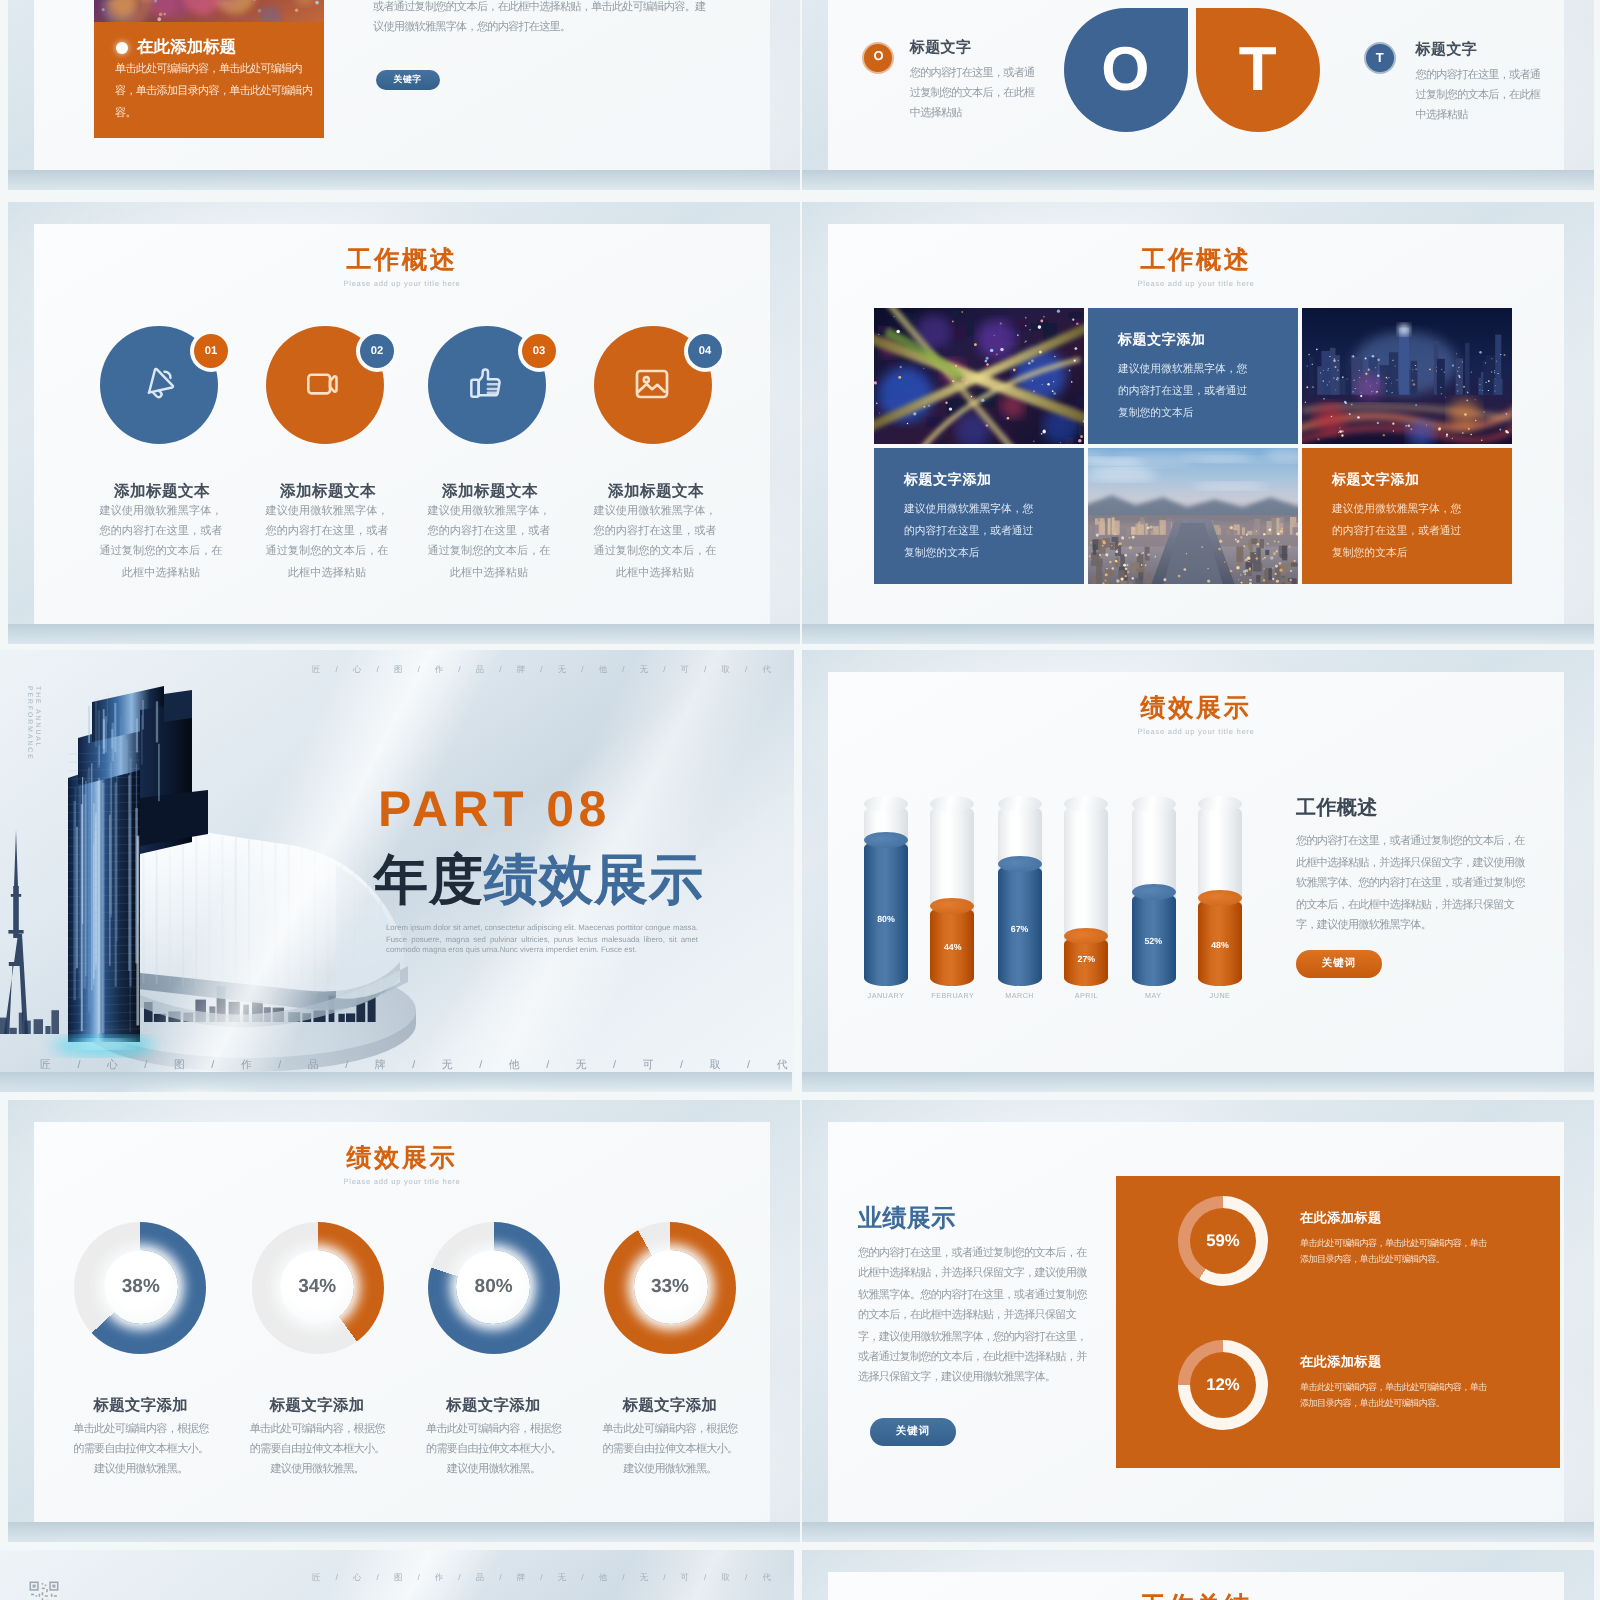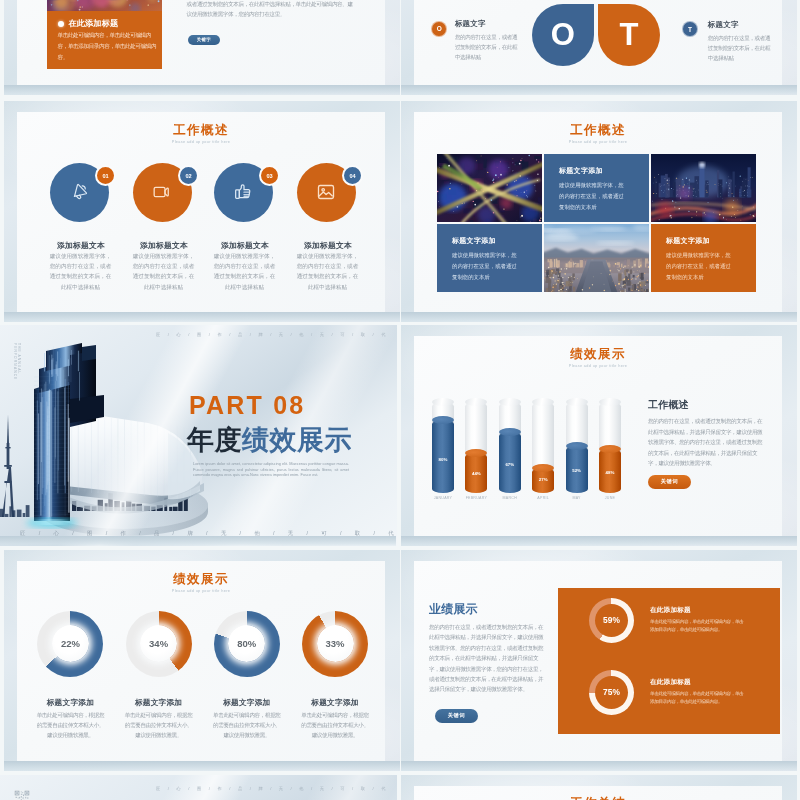--- a/index.html
+++ b/index.html
@@ -1364,21 +1364,21 @@
   <div class="band" style="top:211px"></div>
 </div>
 
 <div class="slide" id="s5">
   <div class="glow"></div>
   <div class="card">
     <div class="t-main" style="top:12px">绩效展示</div>
     <div class="t-sub" style="top:27.5px">Please add up your title here</div>
     <div id="s5items">
           <div class="donut" style="left: 20.4px; top: 49.5px; background: conic-gradient(rgb(63, 107, 155) 0deg, rgb(63, 107, 155) 227deg, rgb(236, 236, 236) 227deg, rgb(236, 236, 236) 360deg);">
-            <div class="hole">22%</div>
+            <div class="hole">38%</div>
           </div>
           <div class="d-h" style="left: 17.4px; top: 137px;">标题文字添加</div>
           <div class="d-p" style="left: 18.9px; top: 149px;">单击此处可编辑内容，根据您的需要自由拉伸文本框大小。建议使用微软雅黑。</div>
           <div class="donut" style="left: 108.6px; top: 49.5px; background: conic-gradient(rgb(202, 98, 22) 0deg, rgb(202, 98, 22) 144deg, rgb(236, 236, 236) 144deg, rgb(236, 236, 236) 360deg);">
             <div class="hole">34%</div>
           </div>
           <div class="d-h" style="left: 105.6px; top: 137px;">标题文字添加</div>
           <div class="d-p" style="left: 107.1px; top: 149px;">单击此处可编辑内容，根据您的需要自由拉伸文本框大小。建议使用微软雅黑。</div>
           <div class="donut" style="left: 196.8px; top: 49.5px; background: conic-gradient(rgb(63, 107, 155) 0deg, rgb(63, 107, 155) 288deg, rgb(236, 236, 236) 288deg, rgb(236, 236, 236) 360deg);">
             <div class="hole">80%</div>
@@ -1402,21 +1402,21 @@
     <div class="s6p">您的内容打在这里，或者通过复制您的文本后，在此框中选择粘贴，并选择只保留文字，建议使用微软雅黑字体。您的内容打在这里，或者通过复制您的文本后，在此框中选择粘贴，并选择只保留文字，建议使用微软雅黑字体，您的内容打在这里，或者通过复制您的文本后，在此框中选择粘贴，并选择只保留文字，建议使用微软雅黑字体。</div>
     <div class="s6btn">关键词</div>
     <div class="s6panel">
       <div id="s6items">
             <div class="ring" style="left: 31.5px; top: 9.6px; background: conic-gradient(rgb(253, 246, 239) 0deg, rgb(253, 246, 239) 212deg, rgb(224, 149, 106) 212deg, rgb(224, 149, 106) 360deg);">
               <div class="rh">59%</div>
             </div>
             <div class="s6ih" style="left: 92.5px; top: 18px;">在此添加标题</div>
             <div class="s6ip" style="left: 92.5px; top: 29.6px;">单击此处可编辑内容，单击此处可编辑内容，单击添加目录内容，单击此处可编辑内容。</div>
             <div class="ring" style="left: 31.5px; top: 81.5px; background: conic-gradient(rgb(253, 246, 239) 0deg, rgb(253, 246, 239) 270deg, rgb(224, 149, 106) 270deg, rgb(224, 149, 106) 360deg);">
-              <div class="rh">75%</div>
+              <div class="rh">12%</div>
             </div>
             <div class="s6ih" style="left: 92.5px; top: 89.9px;">在此添加标题</div>
             <div class="s6ip" style="left: 92.5px; top: 101.5px;">单击此处可编辑内容，单击此处可编辑内容，单击添加目录内容，单击此处可编辑内容。</div>
           </div>
     </div>
   </div>
   <div class="band" style="top:211px"></div>
 </div>
 
 <div class="slide" id="sG">

